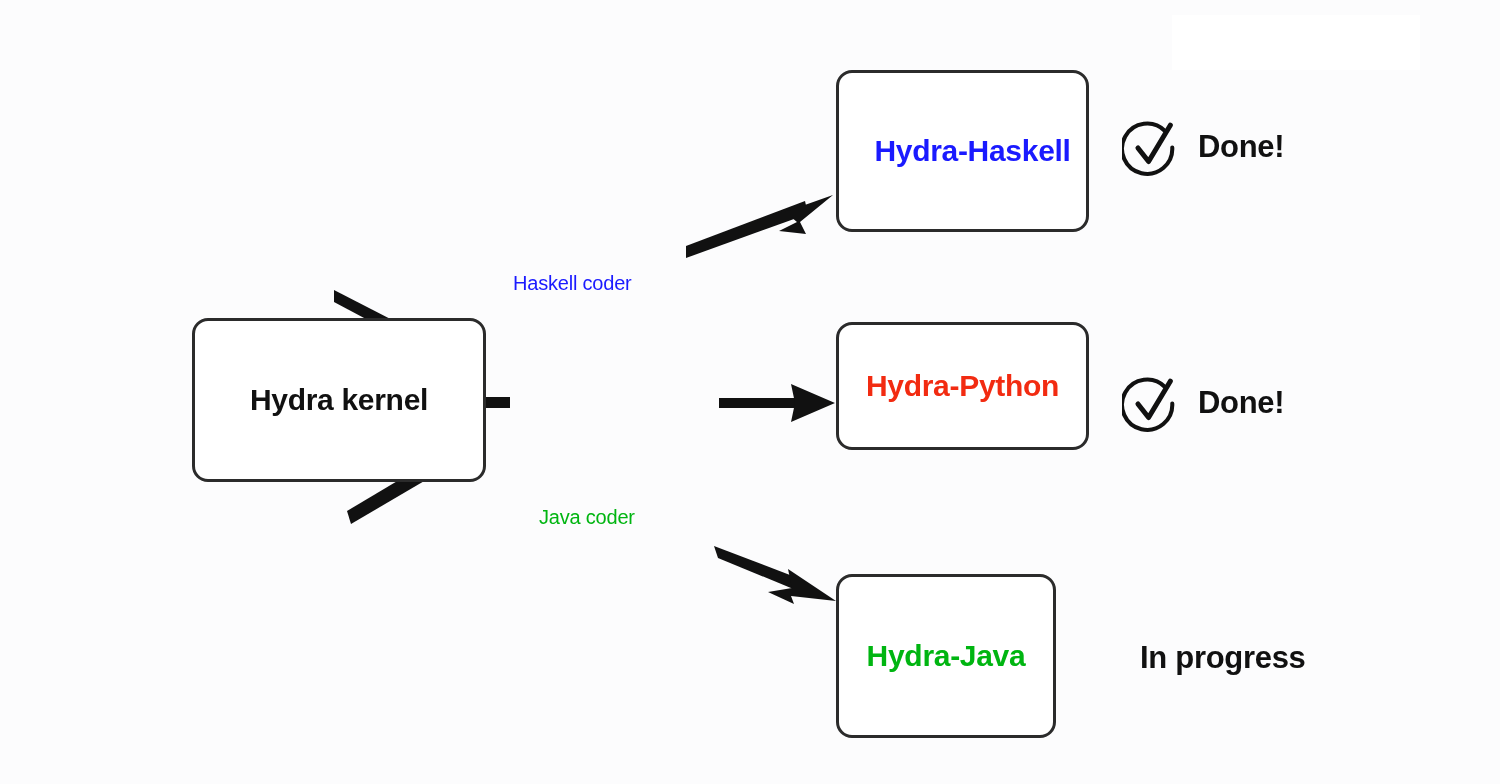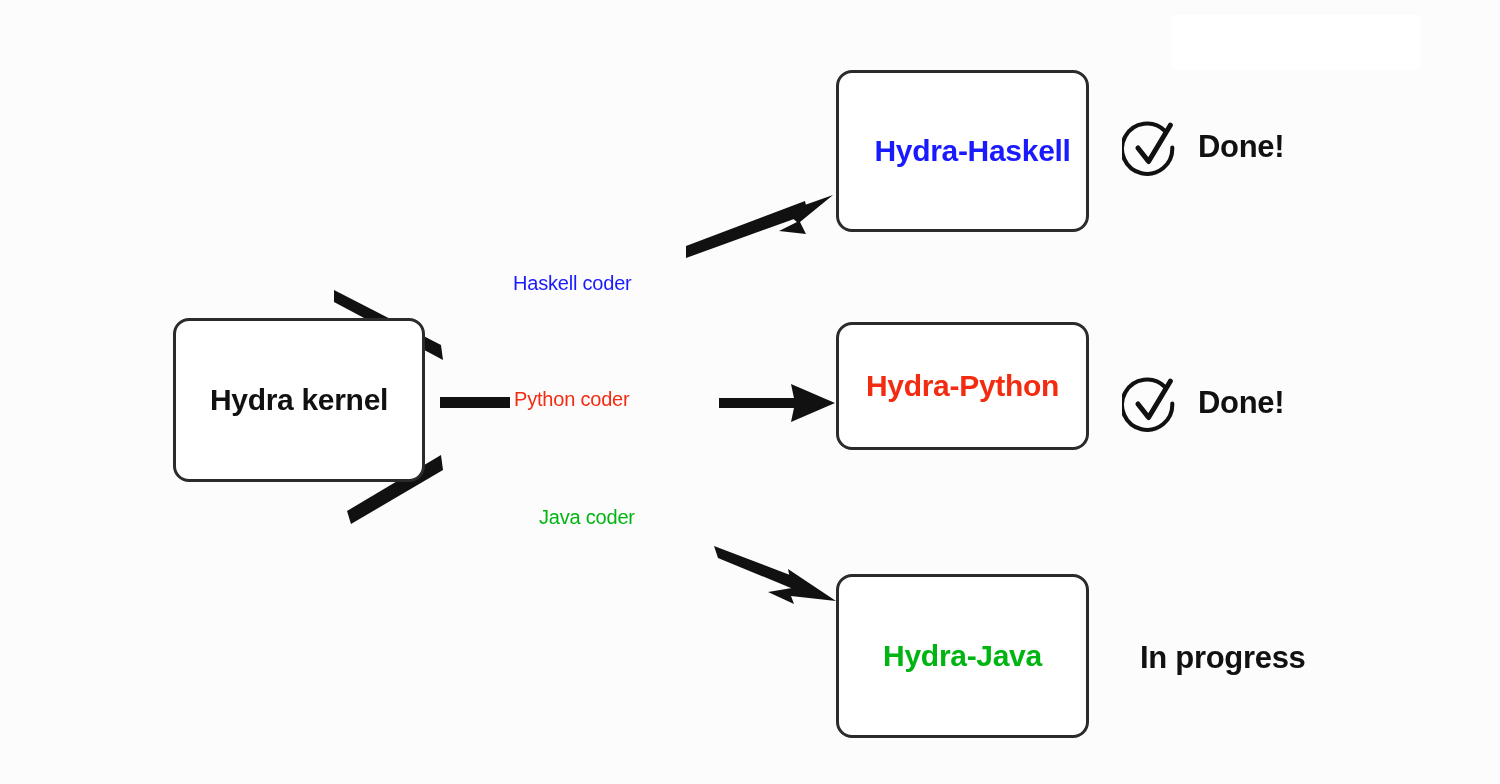--- a/index.html
+++ b/index.html
@@ -84,39 +84,38 @@
 
     <rect x="719" y="398" width="90" height="10" fill="#111111"></rect>
     <polygon points="835,403 791,384 795,403 791,422" fill="#111111"></polygon>
 
     <polygon points="441,455 443,470 351,524 347,511" fill="#111111"></polygon>
 
     <polygon points="714,546 718,558 803,593 803,580" fill="#111111"></polygon>
     <polygon points="836,601 788,569 792,588 768,592 794,604 791,596" fill="#111111"></polygon>
   </svg>
 
-  <div class="node kernel" style="left:173px;top:318px;width:252px;height:164px;">
+  <div class="node kernel" style="left:192px;top:318px;width:294px;height:164px;">
     <span class="node-label">Hydra kernel</span>
   </div>
 
   <div class="node haskell" style="left:836px;top:70px;width:253px;height:162px;padding-left:20px;">
     <span class="node-label">Hydra-Haskell</span>
   </div>
 
   <div class="node python" style="left:836px;top:322px;width:253px;height:128px;">
     <span class="node-label">Hydra-Python</span>
   </div>
 
-  <div class="node java" style="left:836px;top:574px;width:253px;height:164px;">
+  <div class="node java" style="left:836px;top:574px;width:220px;height:164px;">
     <span class="node-label">Hydra-Java</span>
   </div>
 
   <div class="edge-label edge-haskell" style="left:513px;top:272px;">Haskell coder</div>
 
-  <div class="edge-label edge-python" style="left:514px;top:388px;">Python coder</div>
 
   <div class="edge-label edge-java" style="left:539px;top:506px;text-align:center;">Java coder</div>
 
   <div class="status" style="left:1122px;top:118px;">
     <svg class="check-icon" viewBox="0 0 60 60">
       <path d="M44.5 13.5 A26 26 0 1 0 52 30.5" fill="none" stroke="#111111" stroke-width="4.2" stroke-linecap="round"></path>
       <path d="M16.5 31 L27.5 45 L50 7.5" fill="none" stroke="#111111" stroke-width="5.2" stroke-linecap="round" stroke-linejoin="round"></path>
     </svg>
     <span class="status-text with-icon">Done!</span>
   </div>

